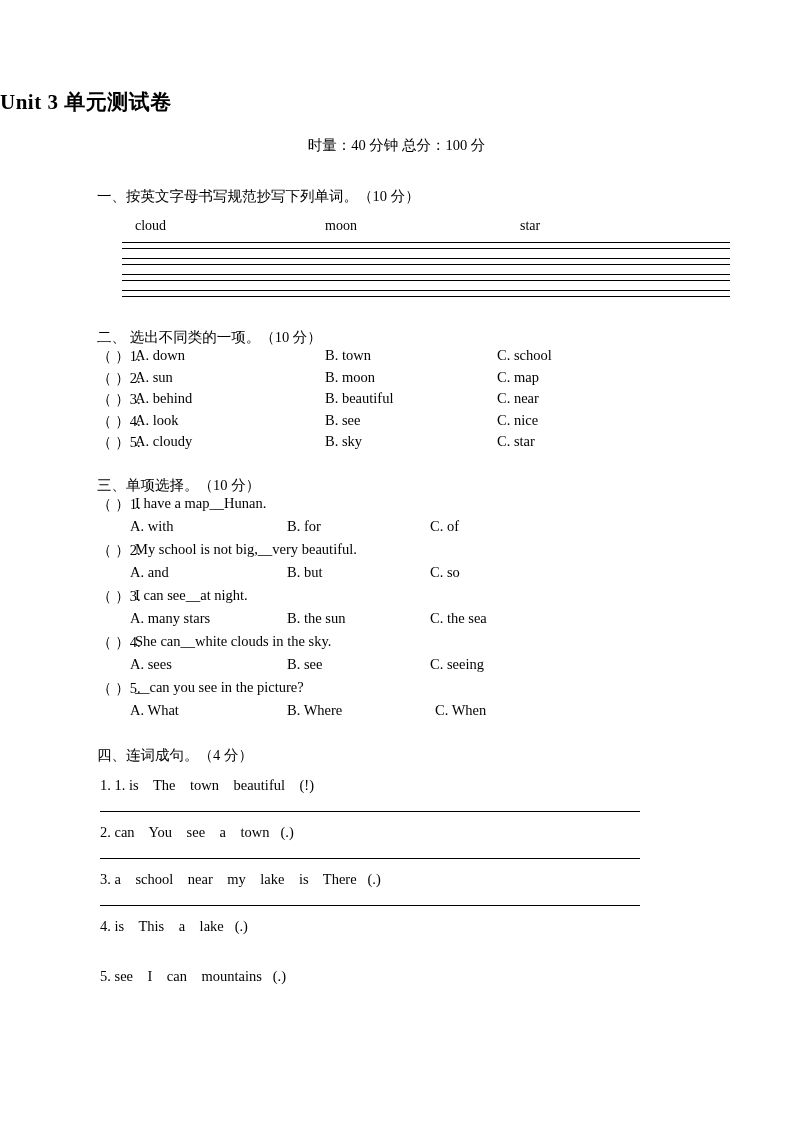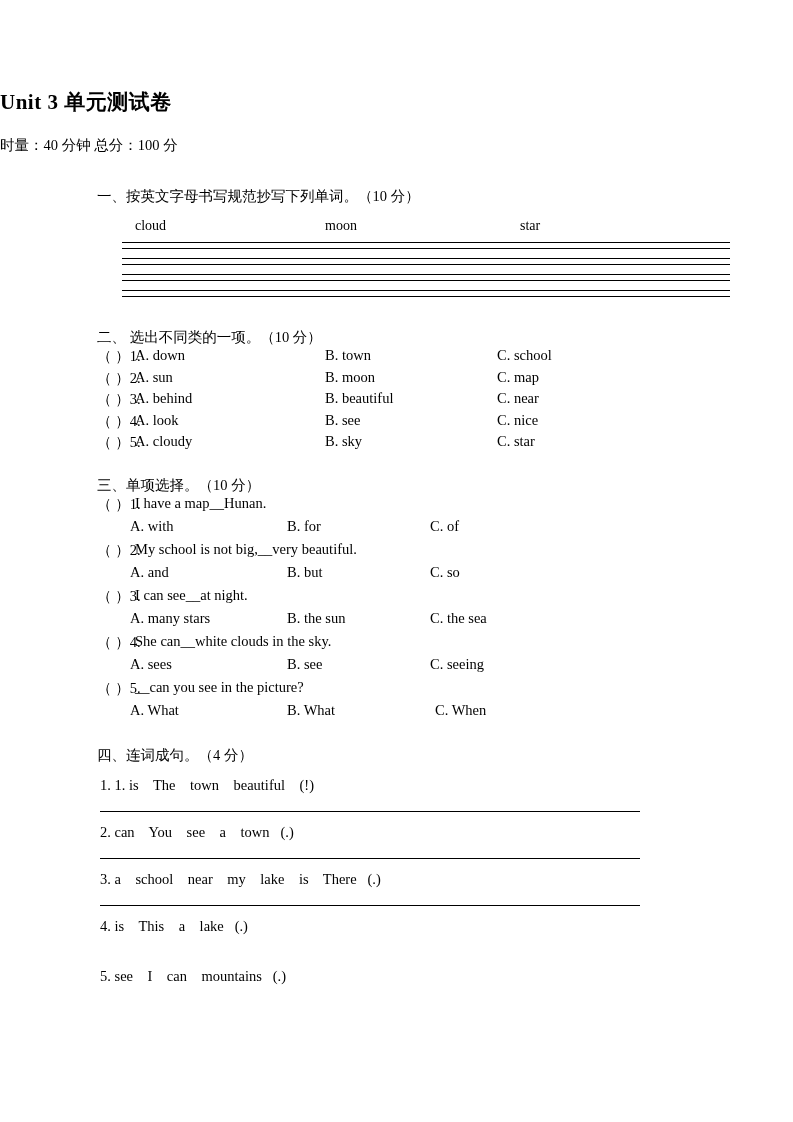--- a/index.html
+++ b/index.html
@@ -24,21 +24,21 @@
   }
   .title {
     font-family: "Liberation Serif", serif;
     font-size: 21px;
     font-weight: bold;
     margin: 0;
     padding-top: 88px;
     letter-spacing: 0.5px;
   }
   .subtitle {
-    text-align: left;
+    text-align: center;
     font-size: 14.5px;
     margin: 0;
     padding-top: 20px;
   }
   .section {
     margin: 0;
     padding: 0;
   }
   .sec-head {
     font-size: 14.5px;
@@ -225,21 +225,21 @@
       <span class="opt-b">B. see</span>
       <span class="opt-c">C. seeing</span>
     </div>
 
     <div class="q-line">
       <span class="paren">（    ）5.</span>
       <span class="qtext">__can you see in the picture?</span>
     </div>
     <div class="a-line indent-c">
       <span class="opt-a">A. What</span>
-      <span class="opt-b">B. What</span>
+      <span class="opt-b">B. Where</span>
       <span class="opt-c">C. When</span>
     </div>
   </div>
 
   <div class="section">
     <div class="sec-head sec4-head">四、连词成句。（4 分）</div>
 
     <div class="scramble">1. 1. is    The    town    beautiful    (!)</div>
     <div class="ans-rule"></div>
 

